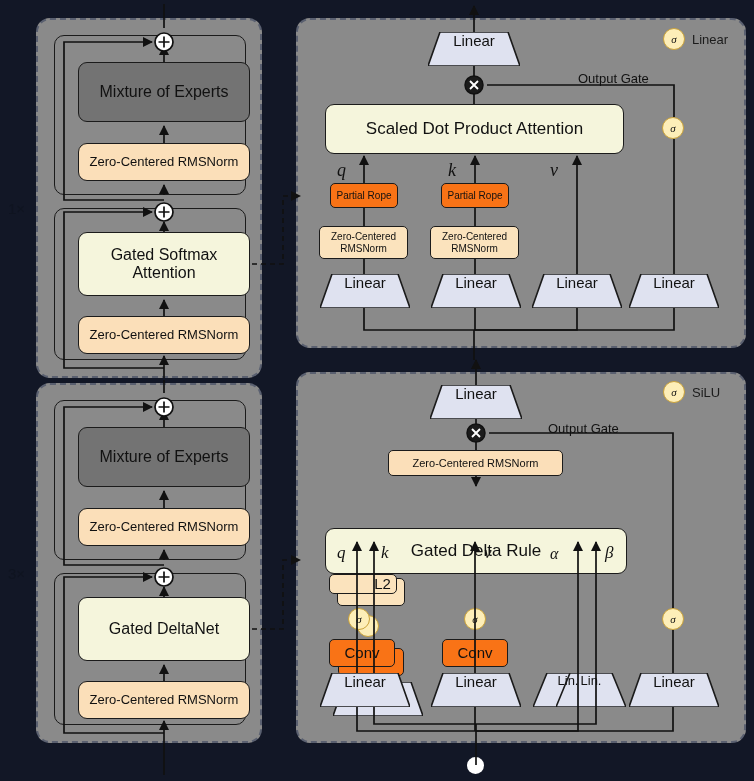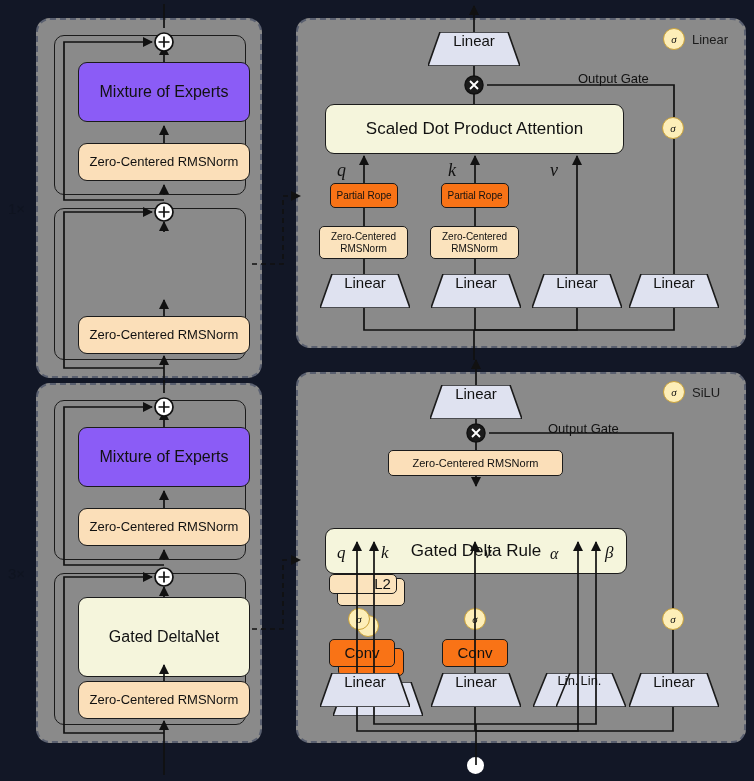--- a/index.html
+++ b/index.html
@@ -3,21 +3,21 @@
 <meta charset="utf-8">
 <style>
   html,body{margin:0;padding:0;background:#121726;}
   body{font-family:"Liberation Sans",sans-serif;}
   #stage{position:relative;width:754px;height:781px;background:#121726;overflow:hidden;}
   .panel{position:absolute;background:#8a8a8a;border:2px dashed #5a6070;border-radius:14px;box-sizing:border-box;}
   .subgrp{position:absolute;border:1.6px solid #1b1b1b;border-radius:10px;box-sizing:border-box;}
   .box{position:absolute;box-sizing:border-box;border:1.6px solid #1b1b1b;border-radius:9px;
        display:flex;align-items:center;justify-content:center;text-align:center;color:#111;line-height:1.15;}
   .box.sq{border-radius:5px;}
-  .lav{background:#8b5cf6;}
+  .lav{background:#737373;}
   .org{background:#fbdfb9;}
   .cream{background:#f5f5dc;}
   .pink{background:#f97316;}
   .tan{background:#fbe3bd;}
   svg.lay{position:absolute;left:0;top:0;width:754px;height:781px;overflow:visible;pointer-events:none;}
   .mlabel{position:absolute;color:#111;font-style:italic;font-family:"Liberation Serif",serif;}
   .dlabel{position:absolute;color:#111;margin-top:7px;}
   .sig{position:absolute;width:22px;height:22px;border-radius:50%;background:#fdeeb8;border:1.8px solid #caa23a;
        display:flex;align-items:center;justify-content:center;font-style:italic;font-size:11px;
        font-family:"Liberation Serif",serif;color:#111;box-sizing:border-box;}
@@ -32,31 +32,32 @@
 <body>
 
 <div id="stage">
 
   <div class="panel" style="left:36px;top:18px;width:226px;height:360px;"></div>
   <div class="subgrp" style="left:54px;top:35px;width:192px;height:160px;"></div>
   <div class="subgrp" style="left:54px;top:208px;width:192px;height:152px;"></div>
 
   <div class="box lav" style="left:78px;top:62px;width:172px;height:60px;font-size:16px;">Mixture of Experts</div>
   <div class="box org" style="left:78px;top:143px;width:172px;height:38px;font-size:13px;">Zero-Centered RMSNorm</div>
+  <div class="box cream" style="left:78px;top:232px;width:172px;height:64px;font-size:16px;">Gated Softmax Attention</div>
   <div class="box org" style="left:78px;top:316px;width:172px;height:38px;font-size:13px;">Zero-Centered RMSNorm</div>
 
   <div class="rep" style="left:8px;top:200px;">1×</div>
 
   <div class="panel" style="left:36px;top:383px;width:226px;height:360px;"></div>
   <div class="subgrp" style="left:54px;top:400px;width:192px;height:160px;"></div>
   <div class="subgrp" style="left:54px;top:573px;width:192px;height:152px;"></div>
 
   <div class="box lav" style="left:78px;top:427px;width:172px;height:60px;font-size:16px;">Mixture of Experts</div>
   <div class="box org" style="left:78px;top:508px;width:172px;height:38px;font-size:13px;">Zero-Centered RMSNorm</div>
-  <div class="box cream" style="left:78px;top:597px;width:172px;height:80px;font-size:16px;">Gated DeltaNet</div>
+  <div class="box cream" style="left:78px;top:597px;width:172px;height:64px;font-size:16px;">Gated DeltaNet</div>
   <div class="box org" style="left:78px;top:681px;width:172px;height:38px;font-size:13px;">Zero-Centered RMSNorm</div>
 
   <div class="rep" style="left:8px;top:565px;">3×</div>
 
   <div class="panel" style="left:296px;top:18px;width:450px;height:330px;"></div>
 
   <div class="sig" style="left:663px;top:28px;">σ</div>
   <div class="legtxt" style="left:692px;top:32px;">Linear</div>
 
   <div class="trap" style="left:428px;top:32px;width:92px;height:34px;font-size:15px;">

